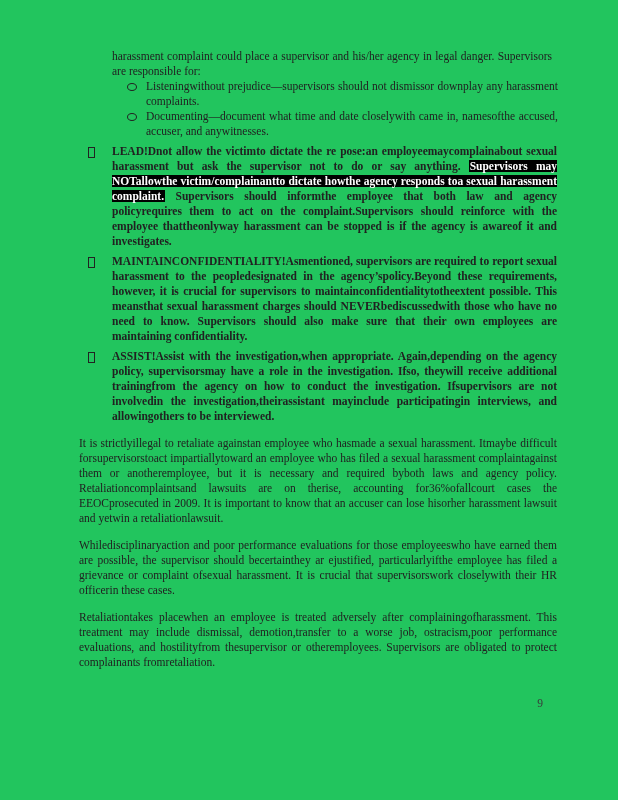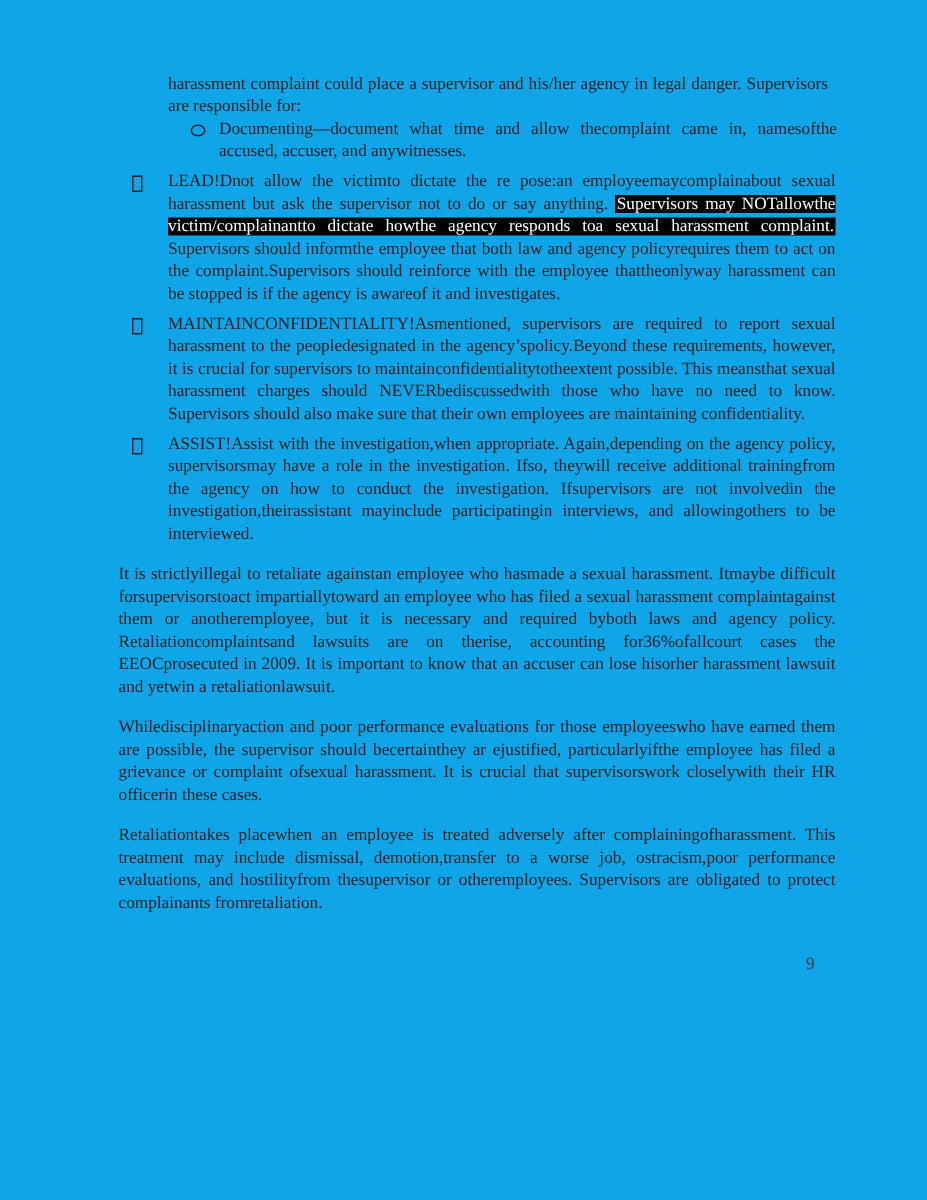--- a/index.html
+++ b/index.html
@@ -1,20 +1,20 @@
 <!DOCTYPE html>
 <html><head>
 <meta charset="utf-8">
 <style>
   html, body { margin: 0; padding: 0; background: #ffffff; }
   .page {
     position: relative;
     width: 618px;
     height: 800px;
-    background: #0ea5e9;
+    background: #22c55e;
     font-family: "Liberation Serif", "DejaVu Serif", serif;
     font-size: 11.5px;
     line-height: 15px;
     color: #212121;
     overflow: hidden;
   }
   .content {
     position: absolute;
     top: 49px;
     left: 63px;
@@ -36,21 +36,21 @@
   .sub-bullets .marker {
     position: absolute;
     left: 64px;
     top: 4px;
     width: 8px;
     height: 6px;
     border: 1px solid #222222;
     border-radius: 50%;
     background: transparent;
   }
-  .main-bullets { margin-top: 5px; }
+  .main-bullets { margin-top: 5px; font-weight: bold; }
   .main-bullets li {
     position: relative;
     padding-left: 49px;
     margin-top: 5px;
     text-align: justify;
   }
   .main-bullets .marker {
     position: absolute;
     left: 25px;
     top: 3px;
@@ -77,21 +77,22 @@
 </style>
 </head>
 <body>
 
 <div class="page">
   <div class="content">
 
     <p class="intro">harassment complaint could place a supervisor and his/her agency in legal danger.  Supervisors are responsible for:</p>
 
     <ul class="sub-bullets" id="subBullets">
-        <li><span class="marker"></span><span>Documenting—document what time and allow thecomplaint came in, namesofthe accused,  accuser, and anywitnesses.</span></li>
+        <li><span class="marker"></span><span>Listeningwithout prejudice—supervisors should not dismissor downplay any harassment complaints.</span></li>
+        <li><span class="marker"></span><span>Documenting—document what time and date closelywith came in, namesofthe accused,  accuser, and anywitnesses.</span></li>
       </ul>
 
     <ul class="main-bullets" id="mainBullets">
         <li><span class="marker"></span><span>LEAD!Dnot allow the victimto dictate the re pose:an employeemaycomplainabout sexual harassment but ask the supervisor not to do or say anything. </span><span class="hl">Supervisors may NOTallowthe victim/complainantto dictate howthe agency responds toa sexual harassment complaint.</span><span> Supervisors should informthe employee that both law and agency policyrequires them to act on the complaint.Supervisors should reinforce with the employee thattheonlyway harassment can be stopped is if the agency is awareof it and investigates.</span></li>
         <li><span class="marker"></span><span>MAINTAINCONFIDENTIALITY!Asmentioned, supervisors are required  to report sexual harassment to the peopledesignated  in the agency’spolicy.Beyond these requirements, however, it is crucial for supervisors to maintainconfidentialitytotheextent possible.  This meansthat sexual harassment  charges should NEVERbediscussedwith  those who have no need  to know. Supervisors should also make sure  that their own employees are maintaining confidentiality.</span></li>
         <li><span class="marker"></span><span>ASSIST!Assist with the investigation,when appropriate.  Again,depending  on the agency policy, supervisorsmay have a role in the investigation.  Ifso, theywill receive additional  trainingfrom the agency on how to conduct the investigation.  Ifsupervisors are not involvedin the investigation,theirassistant  mayinclude  participatingin interviews,  and allowingothers  to be interviewed.</span></li>
       </ul>
 
     <div id="bodyParagraphs">
         <p class="para">It is strictlyillegal to retaliate againstan employee  who hasmade  a sexual harassment.  Itmaybe difficult forsupervisorstoact impartiallytoward  an employee who  has filed a sexual harassment complaintagainst  them or anotheremployee, but  it is necessary and required  byboth  laws and agency policy. Retaliationcomplaintsand lawsuits  are on therise, accounting for36%ofallcourt  cases  the EEOCprosecuted  in 2009. It is important to know that an accuser can lose hisorher harassment  lawsuit and yetwin a retaliationlawsuit.</p>

